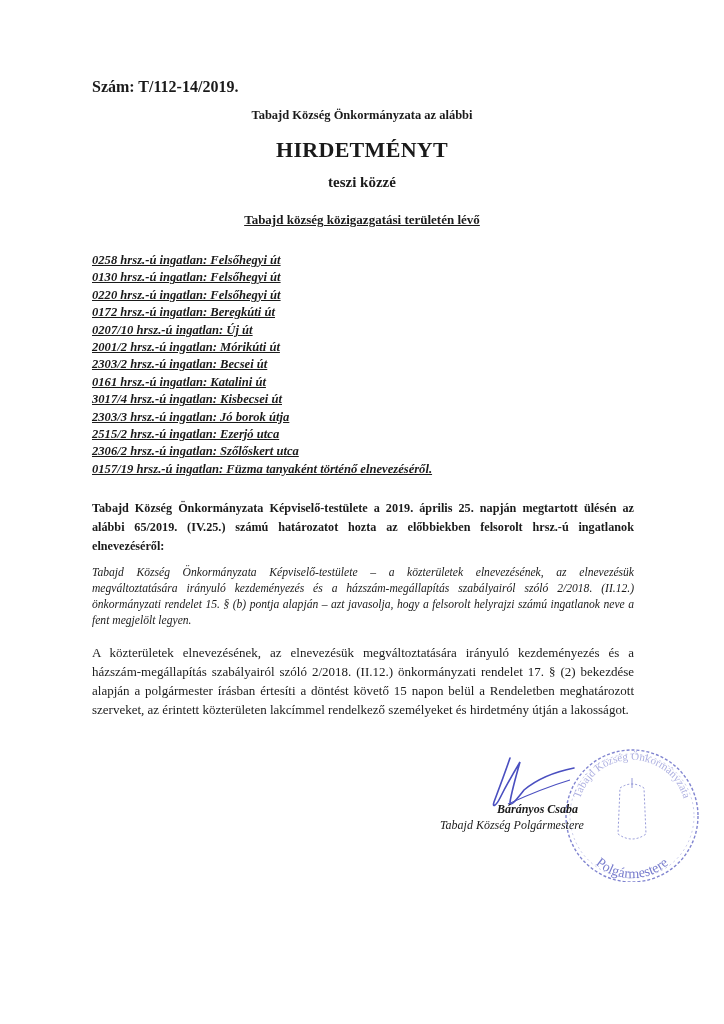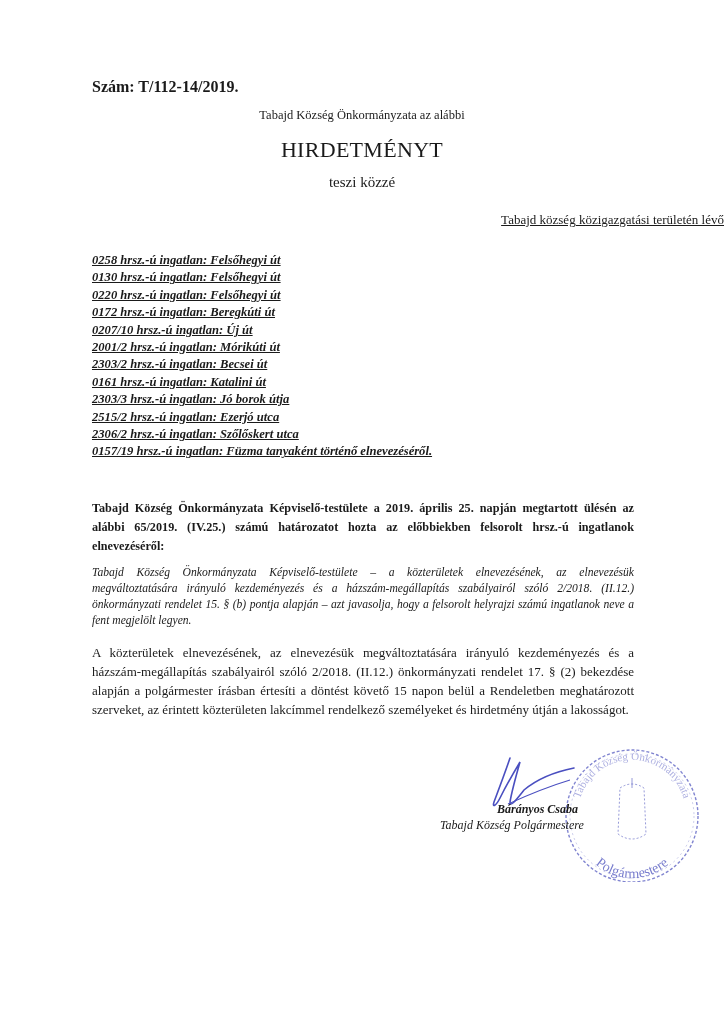--- a/index.html
+++ b/index.html
@@ -1,24 +1,24 @@
 <!DOCTYPE html>
 <html><head>
 <meta charset="utf-8">
 <style>
   html, body { margin: 0; padding: 0; background: #ffffff; }
   body { width: 724px; height: 1024px; position: relative; overflow: hidden;
          font-family: "Liberation Serif", "DejaVu Serif", serif; color: #1a1a1a; }
   .abs { position: absolute; }
   .ref { left: 92px; top: 78px; font-size: 16px; font-weight: bold; }
-  .center { left: 0; width: 724px; text-align: center; font-weight: normal; }
+  .center { left: 0; width: 724px; text-align: center; font-weight: bold; }
   .intro { top: 108px; font-size: 12.5px; }
   .title { top: 137px; font-size: 22px; letter-spacing: 0.3px; }
   .subtitle { top: 174px; font-size: 15px; }
-  .scope { top: 212px; font-size: 13px; text-decoration: underline; text-align: right; }
+  .scope { top: 212px; font-size: 13px; text-decoration: underline; }
   .list { left: 92px; top: 252px; font-size: 12.6px; font-style: italic; font-weight: bold; line-height: 17.4px; text-decoration: underline; }
   .list div { white-space: nowrap; }
   .para { left: 92px; width: 542px; text-align: justify; }
   .decision { top: 499px; font-size: 12.2px; font-weight: bold; line-height: 19px; }
   .quote { top: 565px; font-size: 11.6px; font-style: italic; line-height: 16px; }
   .notice { top: 643px; font-size: 13px; line-height: 19px; }
   .sig-name { left: 497px; top: 802px; font-size: 12px; font-style: italic; font-weight: bold; }
   .sig-title { left: 440px; top: 818px; font-size: 12px; font-style: italic; }
   .signature { left: 470px; top: 750px; width: 110px; height: 70px; }
   .stamp { left: 550px; top: 742px; width: 160px; height: 140px; }
@@ -34,20 +34,21 @@
 
 <div class="abs list">
   <div>0258 hrsz.-ú ingatlan: Felsőhegyi út</div>
   <div>0130 hrsz.-ú ingatlan: Felsőhegyi út</div>
   <div>0220 hrsz.-ú ingatlan: Felsőhegyi út</div>
   <div>0172 hrsz.-ú ingatlan: Beregkúti út</div>
   <div>0207/10 hrsz.-ú ingatlan: Új út</div>
   <div>2001/2 hrsz.-ú ingatlan: Mórikúti út</div>
   <div>2303/2 hrsz.-ú ingatlan: Becsei út</div>
   <div>0161 hrsz.-ú ingatlan: Katalini út</div>
+  <div>3017/4 hrsz.-ú ingatlan: Kisbecsei út</div>
   <div>2303/3 hrsz.-ú ingatlan: Jó borok útja</div>
   <div>2515/2 hrsz.-ú ingatlan: Ezerjó utca</div>
   <div>2306/2 hrsz.-ú ingatlan: Szőlőskert utca</div>
   <div>0157/19 hrsz.-ú ingatlan: Füzma tanyaként történő elnevezéséről.</div>
 </div>
 
 <div class="abs para decision">Tabajd Község Önkormányzata Képviselő-testülete a 2019. április 25. napján megtartott ülésén az alábbi 65/2019. (IV.25.) számú határozatot hozta az előbbiekben felsorolt hrsz.-ú ingatlanok elnevezéséről:</div>
 <div class="abs para quote">Tabajd Község Önkormányzata Képviselő-testülete – a közterületek elnevezésének, az elnevezésük megváltoztatására irányuló kezdeményezés és a házszám-megállapítás szabályairól szóló 2/2018. (II.12.) önkormányzati rendelet 15. § (b) pontja alapján – azt javasolja, hogy a felsorolt helyrajzi számú ingatlanok neve a fent megjelölt legyen.</div>
 <div class="abs para notice">A közterületek elnevezésének, az elnevezésük megváltoztatására irányuló kezdeményezés és a házszám-megállapítás szabályairól szóló 2/2018. (II.12.) önkormányzati rendelet 17. § (2) bekezdése alapján a polgármester írásban értesíti a döntést követő 15 napon belül a Rendeletben meghatározott szerveket, az érintett közterületen lakcímmel rendelkező személyeket és hirdetmény útján a lakosságot.</div>
 

